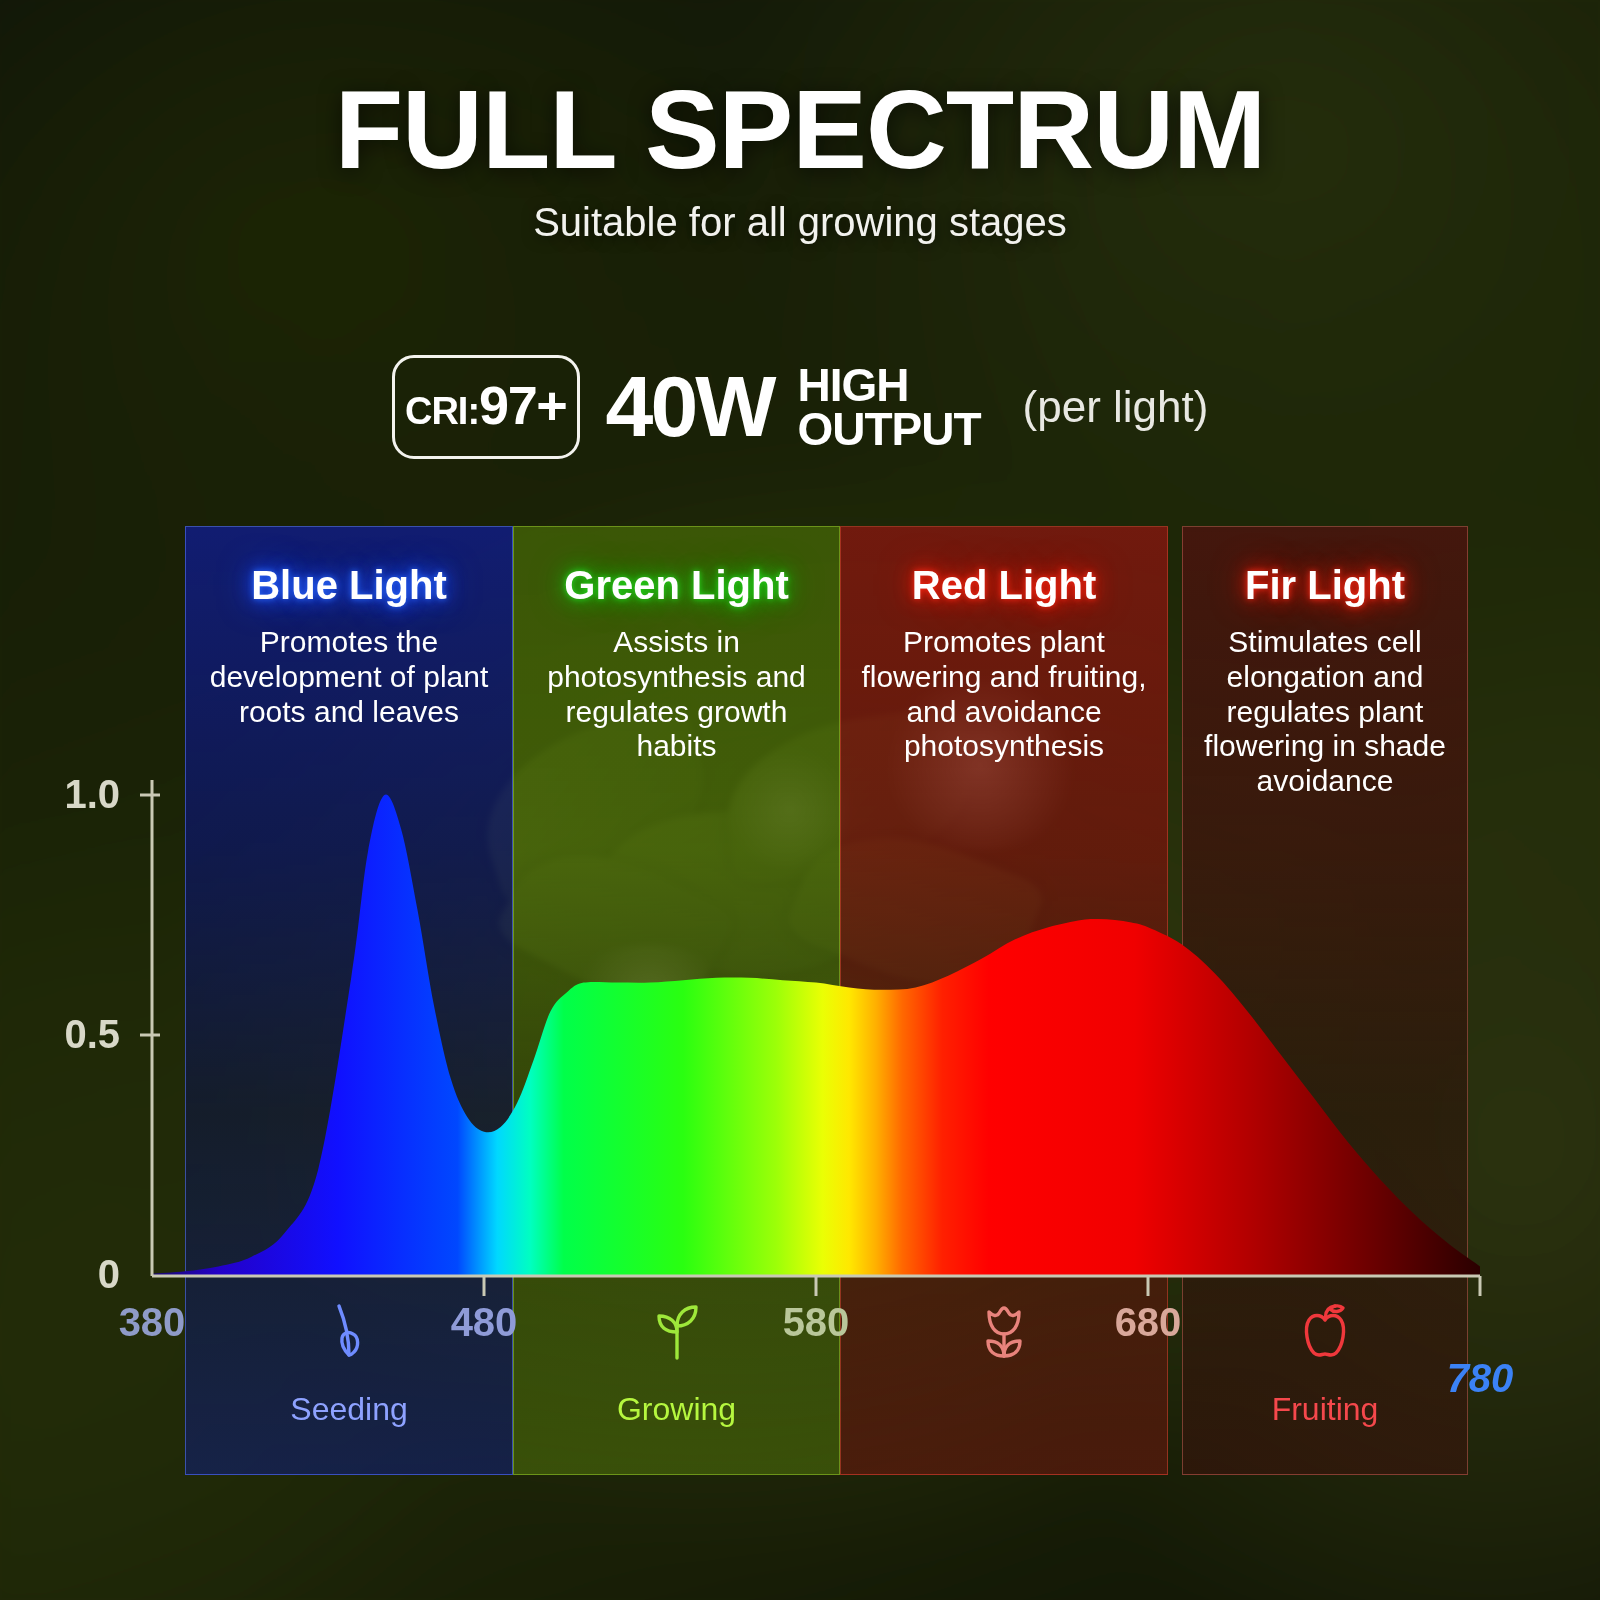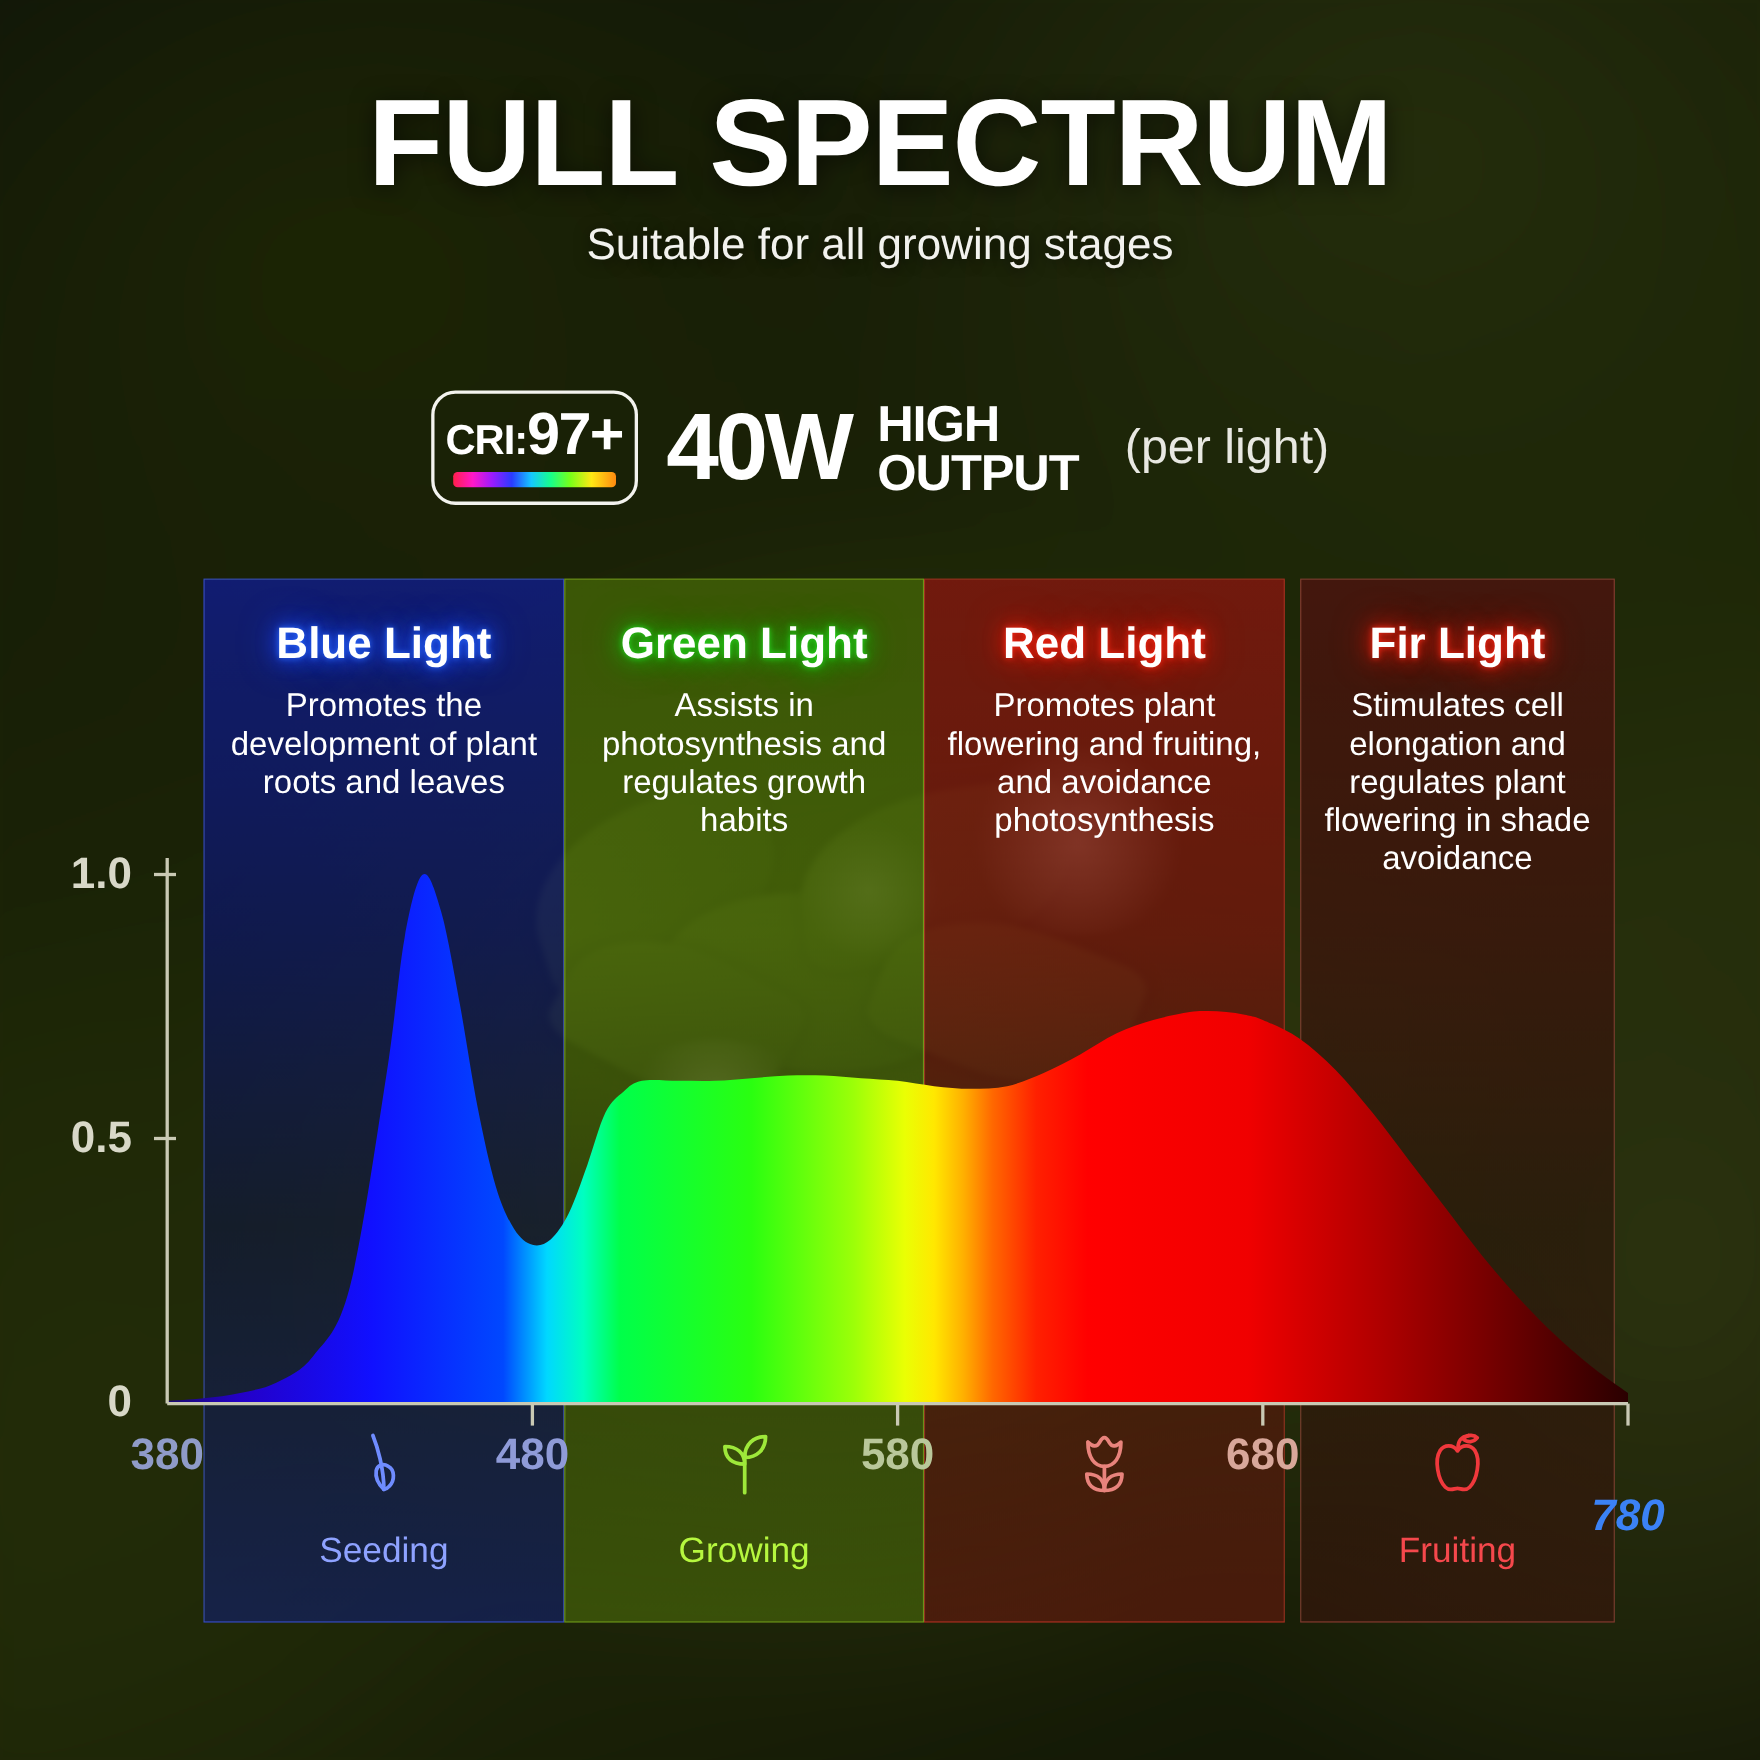--- a/index.html
+++ b/index.html
@@ -29,21 +29,21 @@
   #title{position:absolute;left:0;top:74px;width:100%;text-align:center;
     color:#fff;font-size:112px;font-weight:700;letter-spacing:-1px;line-height:1;
     text-shadow:0 3px 22px rgba(0,0,0,.6);}
   #subtitle{position:absolute;left:0;top:200px;width:100%;text-align:center;
     color:#f2f2ee;font-size:40px;font-weight:400;
     text-shadow:0 2px 14px rgba(0,0,0,.6);}
   
   #specrow{position:absolute;left:0;top:355px;width:100%;
     display:flex;align-items:center;justify-content:center;gap:26px;}
   #cri{width:188px;height:104px;border:3px solid #f3f3ee;border-radius:22px;
-    display:flex;flex-direction:column;align-items:center;justify-content:center;
+    display:flex;align-items:center;justify-content:center;
     padding:6px 12px 10px;}
   #criline{display:flex;align-items:baseline;color:#fff;line-height:1;}
   #crilabel{font-size:38px;font-weight:600;letter-spacing:-1px;}
   #crival{font-size:54px;font-weight:800;letter-spacing:-1.5px;margin-left:0;}
   #cribar{margin-top:7px;width:148px;height:14px;border-radius:4px;
     background:linear-gradient(90deg,#ff1f4b 0%,#ff18c8 12%,#9a1bff 24%,
       #2a3bff 36%,#15c8ff 48%,#17ff8a 60%,#79ff18 72%,#ffe814 85%,#ff8a10 100%);}
   #watt{font-size:86px;font-weight:800;color:#fff;letter-spacing:-3px;line-height:.9;}
   #hiout{display:flex;flex-direction:column;color:#fff;font-size:46px;
     font-weight:600;line-height:.96;letter-spacing:-1px;margin-left:-2px;}

